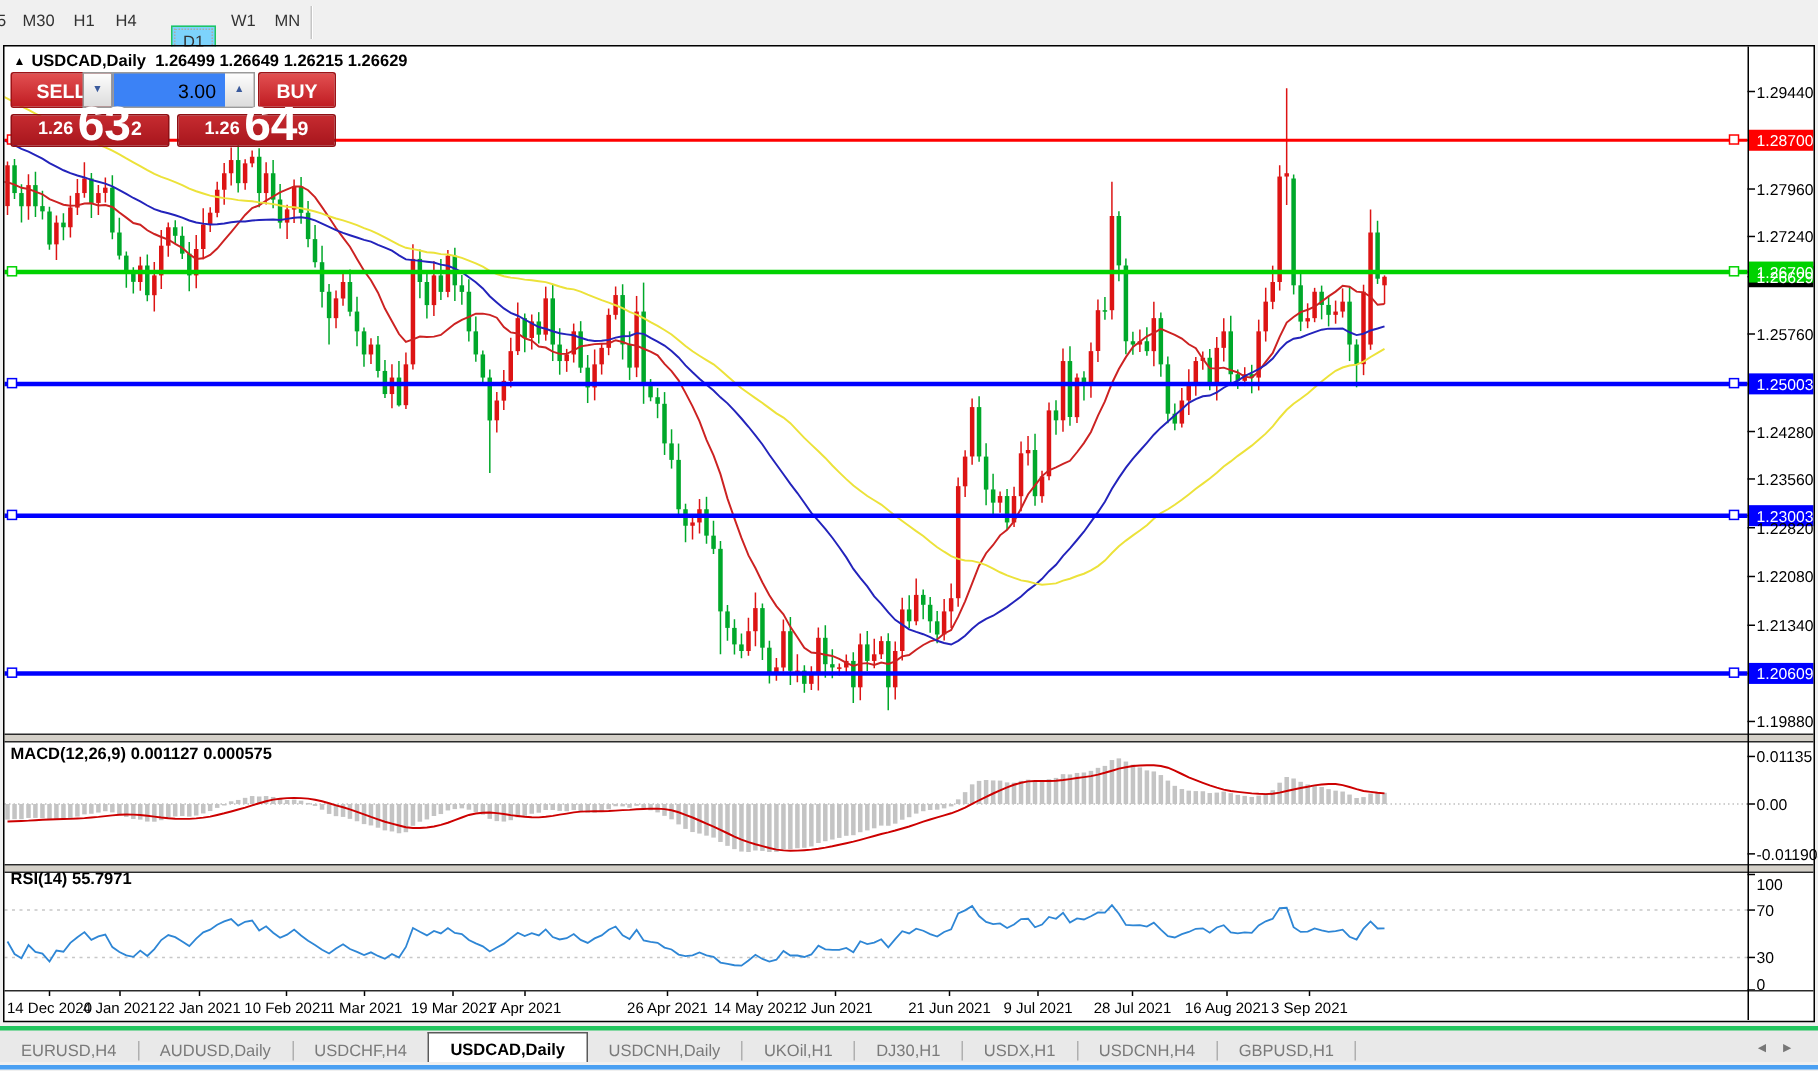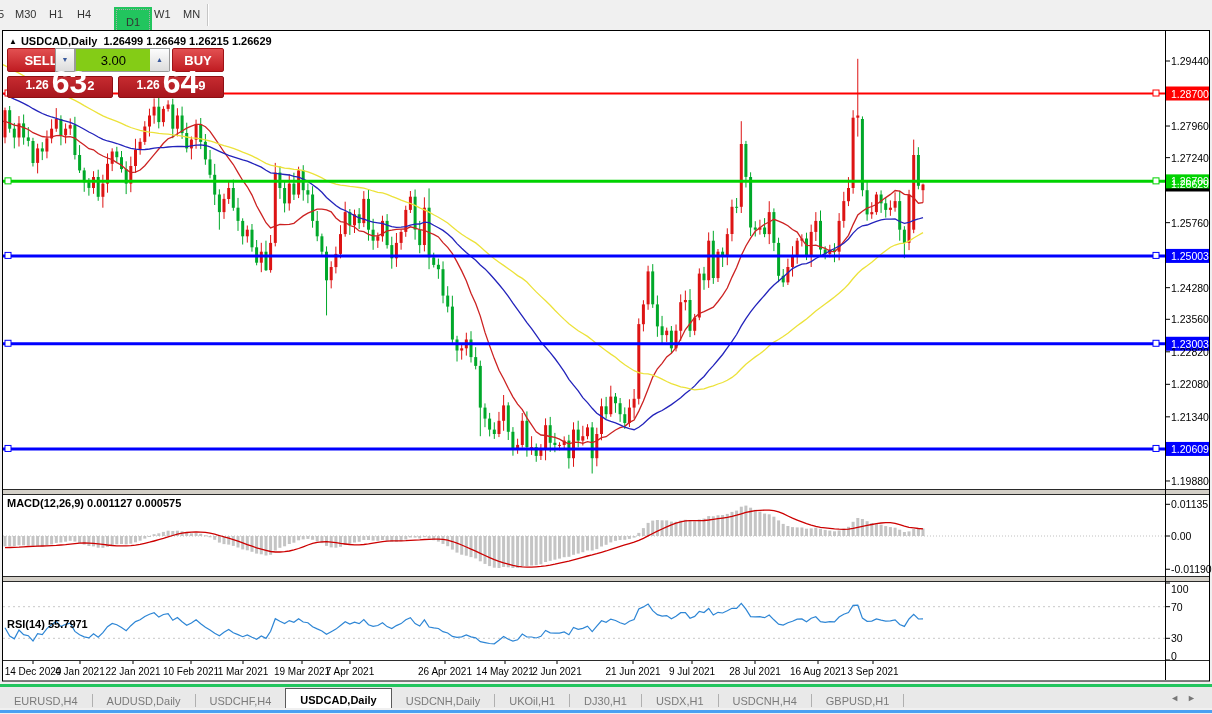--- a/index.html
+++ b/index.html
@@ -2,46 +2,46 @@
 <html><head>
 <meta charset="utf-8">
 <style>
   html,body{margin:0;padding:0;background:#f0f0f0;}
   #app{position:relative;width:1212px;height:714px;overflow:hidden;
        font-family:"Liberation Sans",sans-serif;background:#f0f0f0;}
   
   #toolbar{position:absolute;left:0;top:0;width:1212px;height:30px;background:#f0f0f0;}
   .tf-btn{position:absolute;top:4px;height:21px;line-height:21px;padding:0 7px;
           font-size:11px;color:#333;text-align:center;cursor:default;}
-  .tf-btn.active{background:#22c55e;border:5px solid #22c55e;outline:1px dotted #aaa;outline-offset:-3px;
-                 top:7px;height:21px;line-height:21px;}
+  .tf-btn.active{background:#7dd3fc;border:1px solid #22c55e;outline:1px dotted #aaa;outline-offset:-3px;
+                 top:17px;height:21px;line-height:21px;}
   #tb-sep{position:absolute;left:207px;top:4px;width:1px;height:22px;background:#c6c6c6;border-right:1px solid #fff;}
   
   #chart-svg{position:absolute;left:0;top:0;}
   
   .pane-label{position:absolute;font-size:11px;font-weight:bold;color:#000;white-space:pre;}
   #hdr{left:9px;top:35px;}
   #hdr .tri{font-size:8px;position:relative;top:-1px;margin-right:4px;}
   #macd-label{left:7px;top:497px;}
-  #rsi-label{left:7px;top:618px;}
+  #rsi-label{left:7px;top:580px;}
   
   #trade{position:absolute;left:7px;top:48px;width:217px;height:60px;}
   .tp-btn{position:absolute;top:0;height:24px;line-height:24px;text-align:center;color:#fff;
           font-size:13px;font-weight:bold;background:linear-gradient(#e25051,#c01c22);
           border:1px solid #9e1216;border-radius:2px;box-sizing:border-box;cursor:pointer;}
   #sell-btn{left:0;width:68px;}
   #buy-btn{left:165px;width:52px;}
   .spin{position:absolute;top:0;width:20px;height:24px;box-sizing:border-box;
         background:linear-gradient(#fdfdfd,#dcdcdc);border:1px solid #9a9a9a;
         color:#3a5a9c;font-size:7px;text-align:center;line-height:22px;cursor:pointer;}
   #spin-dn{left:48px;}
   #spin-up{left:143px;border-left:none;}
   #vol-box{position:absolute;left:68px;top:0;width:75px;height:24px;box-sizing:border-box;
-           border:1px solid #9a9a9a;border-right:none;background:#84cc16;font-family:"Liberation Sans",sans-serif;
-           font-size:13px;text-align:right;padding:0 24px;color:#000;}
+           border:1px solid #9a9a9a;border-right:none;background:#3b82f6;font-family:"Liberation Sans",sans-serif;
+           font-size:13px;text-align:right;padding:0 6px;color:#000;}
   .tile{position:absolute;top:28px;height:22px;background:linear-gradient(#c62b30,#a8161d);
         border:1px solid #8e0f14;border-radius:2px;box-sizing:border-box;color:#fff;
         display:flex;align-items:flex-end;justify-content:center;padding-bottom:2px;cursor:pointer;}
   #sell-tile{left:0;width:106px;}
   #buy-tile{left:111px;width:106px;}
   .tile .sm{font-size:12px;font-weight:bold;margin:0 3px 3px 0;}
   .tile .big{font-size:32px;font-weight:bold;line-height:26px;}
   .tile .sup{font-size:13px;font-weight:bold;align-self:flex-start;margin-top:1px;}
   
   #tabbar{position:absolute;left:0;top:684px;width:1212px;height:24px;background:#e9e9e9;

